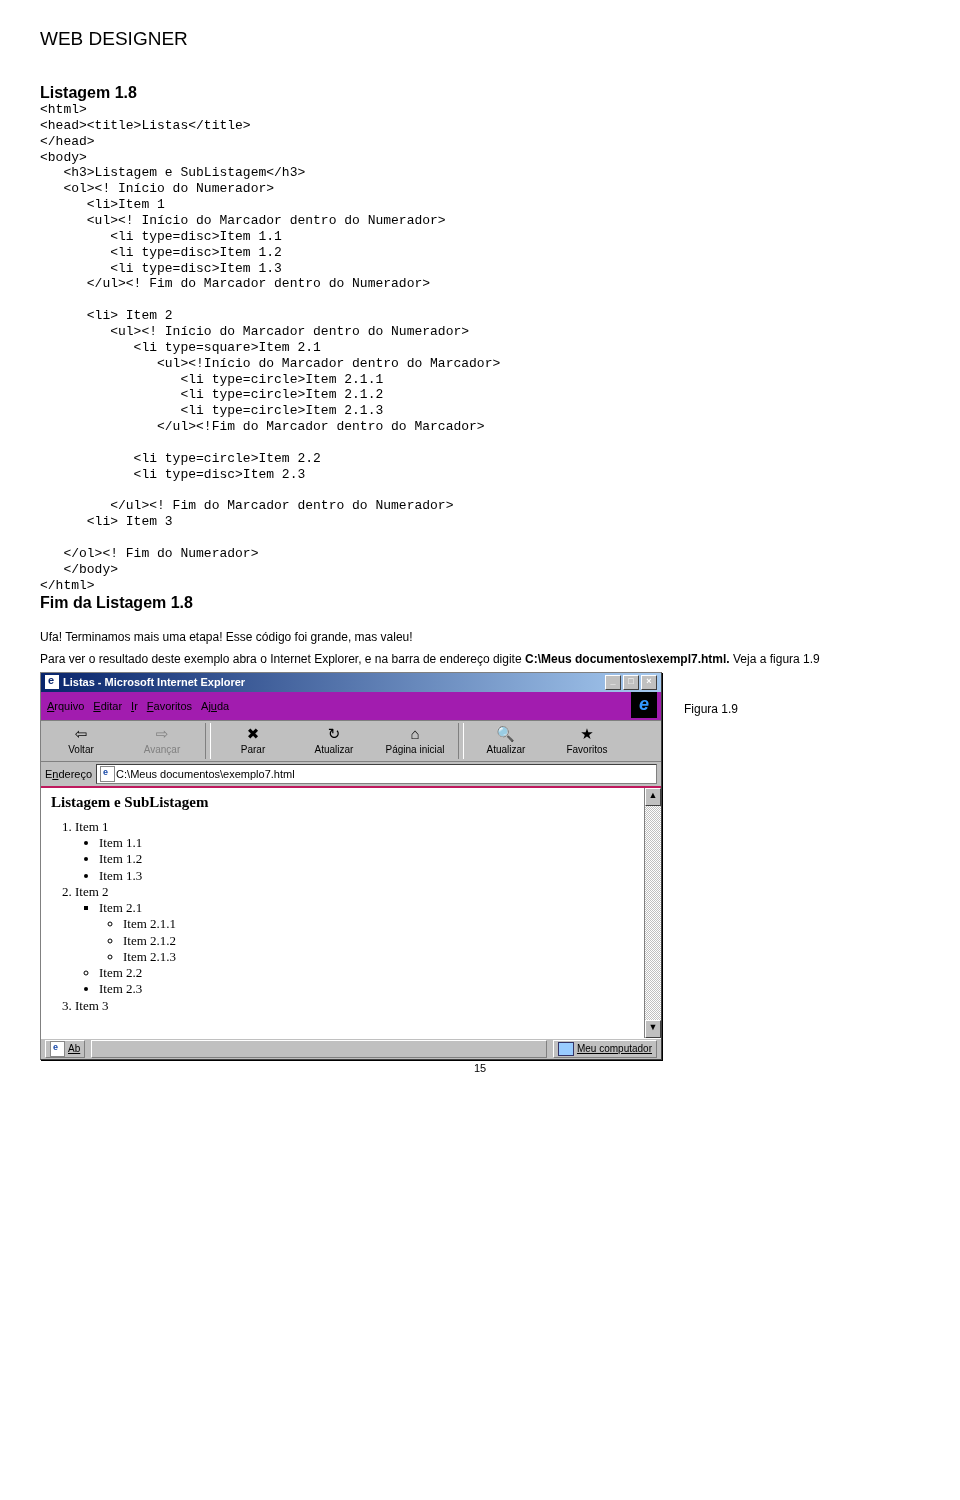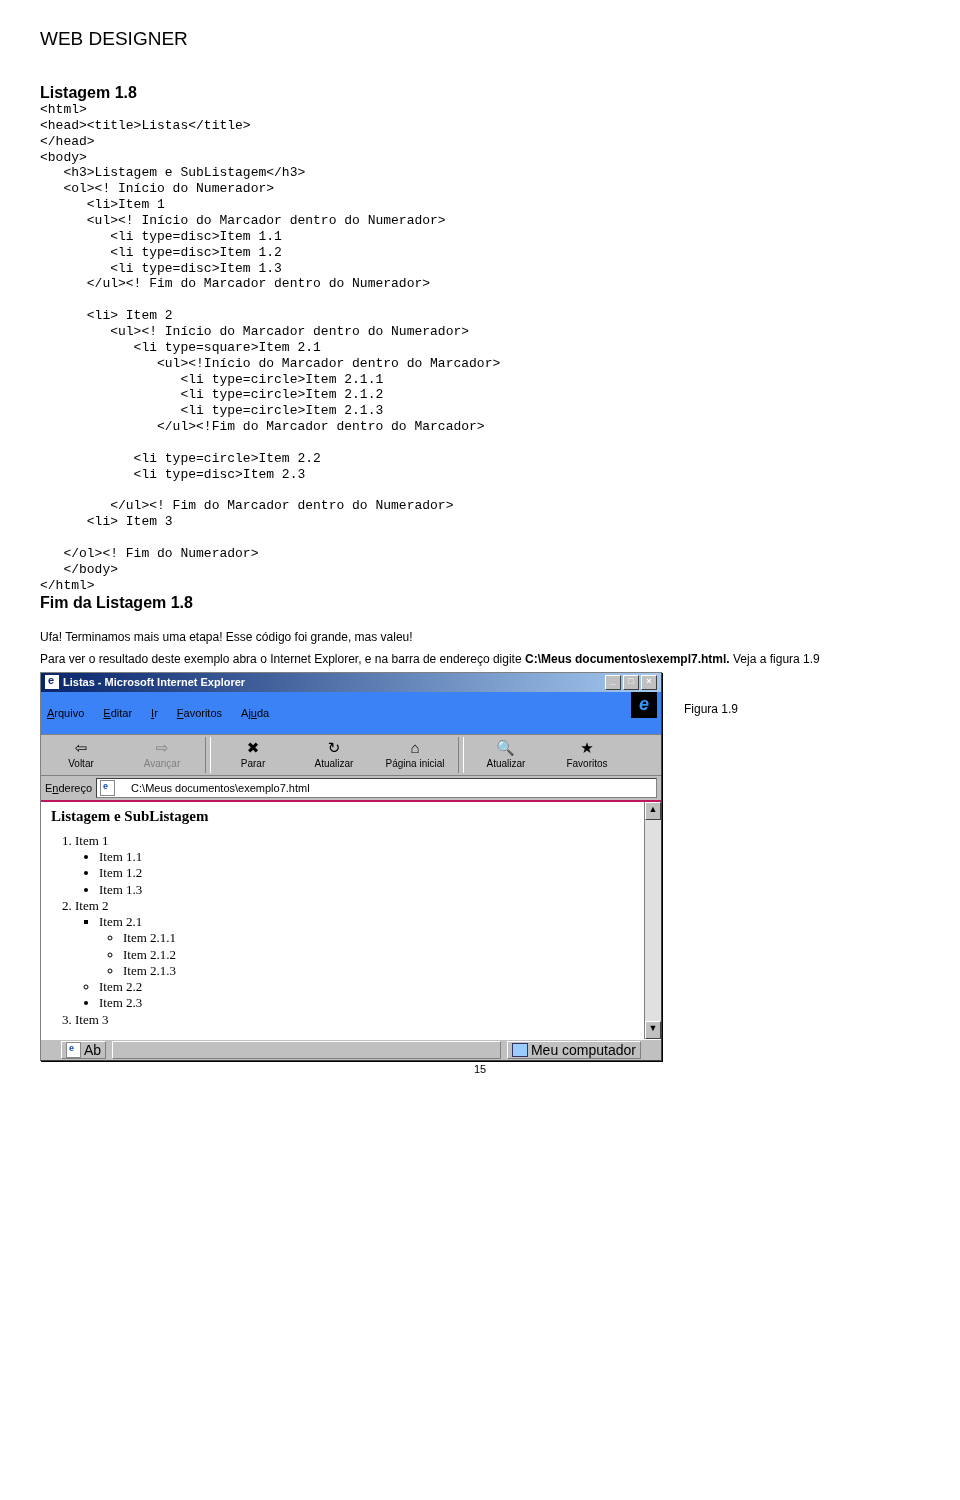--- a/index.html
+++ b/index.html
@@ -53,47 +53,47 @@
     padding:2px 4px;
     display:flex;
     align-items:flex-start;
     justify-content:space-between;
   }
   .titlebar-left { display:flex; align-items:center; gap:4px;}
   .ie-icon { width:14px; height:14px; background:#fff; display:inline-block; position:relative;}
   .ie-icon::after{content:"e"; color:#08246b; font-weight:bold; font-size:11px; position:absolute; left:3px; top:-1px;}
   .win-btns { display:flex; gap:2px;}
   .win-btn { width:14px; height:13px; background:#c0c0c0; border:1px solid #fff; border-right-color:#404040; border-bottom-color:#404040; font-size:9px; line-height:11px; text-align:center; font-family:Arial;}
-  .menubar { background:#3b82f6; padding:15px 6px; display:flex; gap:19px; border-bottom:1px solid #808080; position:relative;}
+  .menubar { background:#a21caf; padding:8px 6px; display:flex; gap:9px; border-bottom:1px solid #808080; position:relative;}
   .menubar .u { text-decoration:underline;}
   .menubar-logo { position:absolute; right:4px; top:0; width:26px; height:26px; background:#000; display:flex; align-items:center; justify-content:center;}
   .menubar-logo span{ color:#3399ff; font-weight:bold; font-size:18px; font-style:italic;}
   .toolbar { background:#c0c0c0; display:flex; align-items:flex-start; border-bottom:1px solid #808080; padding:2px 0;}
   .tool { width:80px; text-align:center; font-size:10px; padding:2px 0; border-right:1px solid #c0c0c0;}
   .tool.disabled { color:#808080;}
   .tool-ico { width:20px; height:18px; margin:0 auto 1px auto; display:flex; align-items:center; justify-content:center; font-size:15px;}
   .sep { width:4px; height:36px; border-left:1px solid #808080; border-right:1px solid #fff; margin:0 2px;}
   .addrbar { background:#c0c0c0; display:flex; align-items:center; padding:2px 4px; border-bottom:2px solid #be185d; gap:4px;}
   .addrbar .u{text-decoration:underline;}
-  .addrfield { flex:1; background:#fff; border:1px solid #808080; border-top-color:#404040; border-left-color:#404040; padding:1px 3px; display:flex; align-items:center; gap:16px;}
+  .addrfield { flex:1; background:#fff; border:1px solid #808080; border-top-color:#404040; border-left-color:#404040; padding:1px 3px; display:flex; align-items:center; gap:1px;}
   .page-ico{ width:13px; height:14px; border:1px solid #888; background:#fff; position:relative;}
   .page-ico::after{content:"e"; color:#1a4aa8; font-size:9px; font-weight:bold; position:absolute; left:2px; top:0;}
   .content-wrap { display:flex; background:#fff;}
-  .content { flex:1; padding:6px 10px 11px 10px; font-family:"Times New Roman", serif; color:#000; font-size:13px;}
+  .content { flex:1; padding:6px 10px 24px 10px; font-family:"Times New Roman", serif; color:#000; font-size:13px;}
   .content h3 { font-size:15px; margin:0 0 8px 0; font-weight:bold;}
   .content ol { margin:0 0 0 24px; padding:0;}
   .content ul { margin:0 0 0 24px; padding:0;}
   .content li { margin:0; line-height:1.25;}
   ul.disc { list-style-type: disc;}
   ul.square { list-style-type: square;}
   ul.circle { list-style-type: circle;}
   .scrollbar { width:16px; background:#c0c0c0; border-left:1px solid #808080; display:flex; flex-direction:column;}
   .scroll-btn{ height:16px; background:#c0c0c0; border:1px solid #fff; border-right-color:#404040; border-bottom-color:#404040; font-size:9px; text-align:center; line-height:13px;}
   .scroll-track{ flex:1; background:repeating-conic-gradient(#c0c0c0 0% 25%, #fff 0% 50%) 0/2px 2px;}
-  .statusbar{ background:#c0c0c0; border-top:1px solid #fff; display:flex; align-items:center; padding:1px 20px; gap:6px; font-size:14px;}
+  .statusbar{ background:#c0c0c0; border-top:1px solid #fff; display:flex; align-items:center; padding:1px 4px; gap:6px; font-size:10px;text-decoration:underline;}
   .stat-cell{ border:1px solid #808080; border-top-color:#fff; border-left-color:#fff; padding:0 4px; height:16px; display:flex; align-items:center; gap:3px;}
   .stat-cell.wide{ flex:1;}
   .comp-ico{ width:14px; height:12px; background:#9cf; border:1px solid #336;}
   .fig-label { font-size:12px; font-weight:normal; margin-top:30px;}
   .page-num { text-align:center; font-size:11px; margin-top:2px;}
 </style>
 </head>
 <body>
 
 <div class="header">WEB DESIGNER</div>

